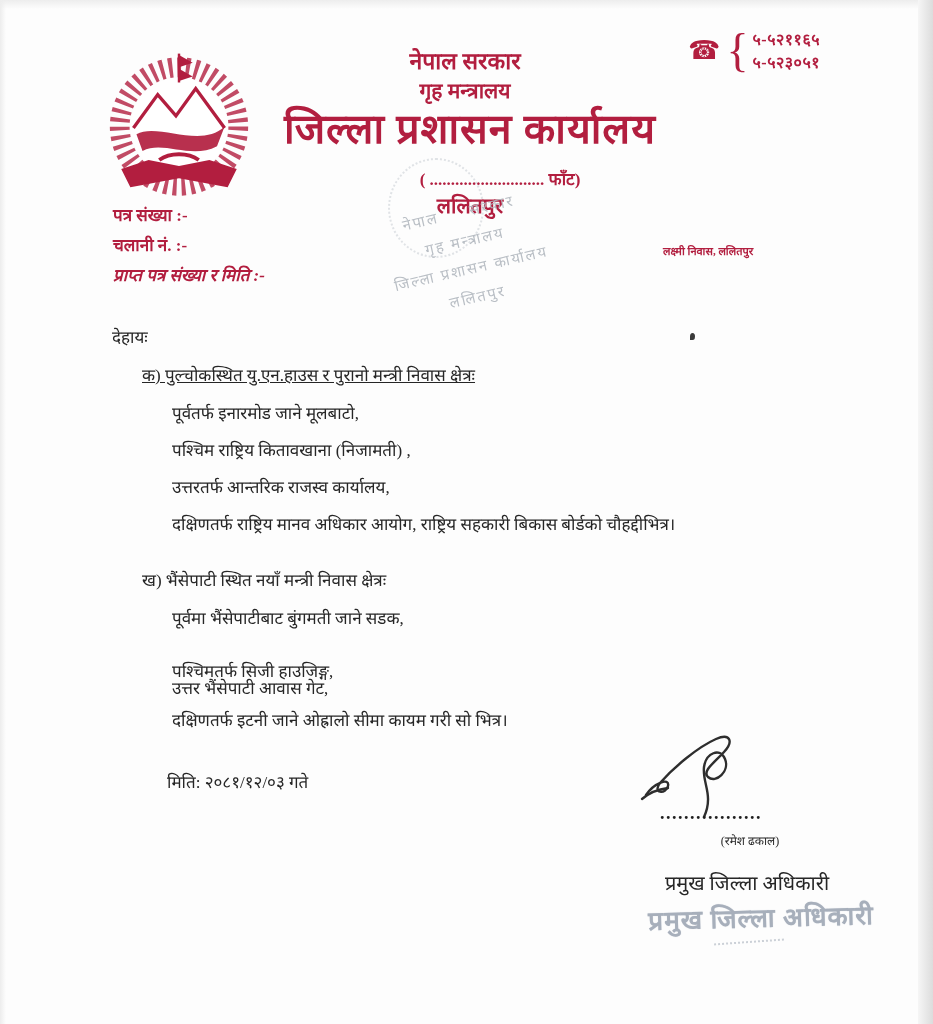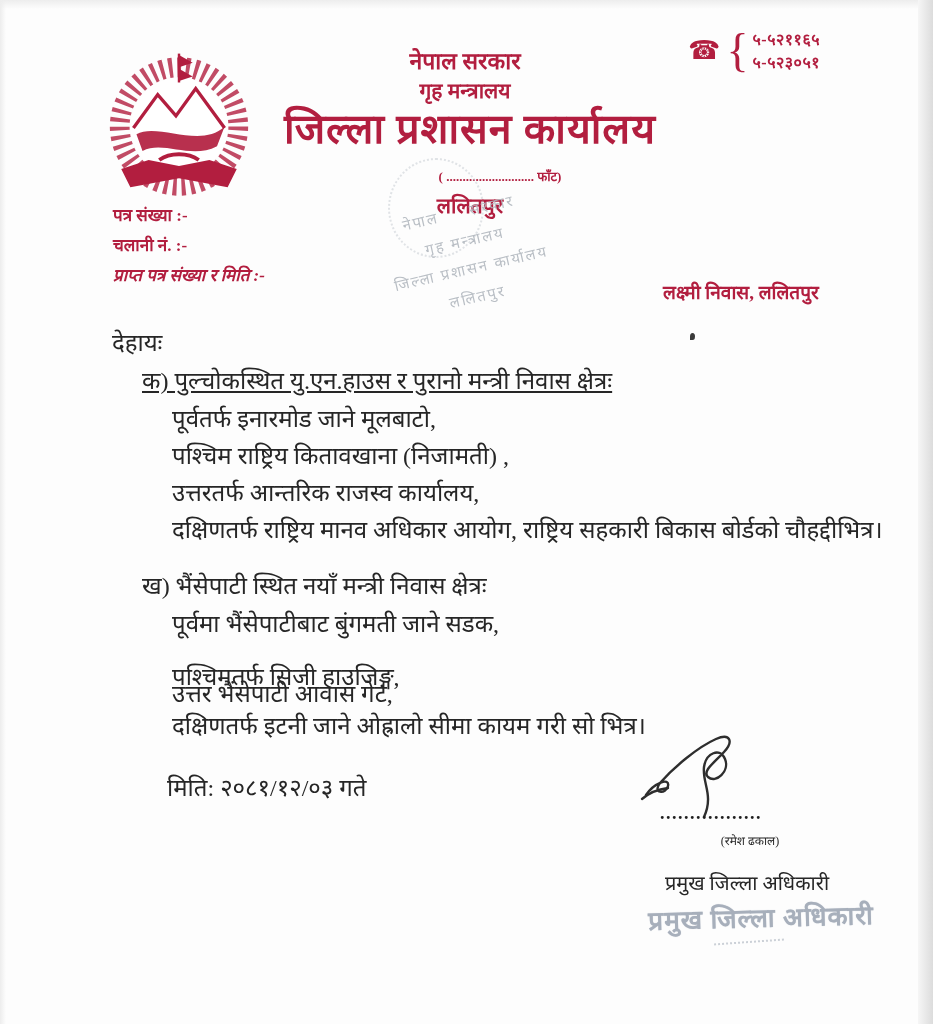--- a/index.html
+++ b/index.html
@@ -19,40 +19,40 @@
     background:linear-gradient(to right,#f6f6f6,#dcdcdc);}
   .edge-top{left:0;top:0;width:100%;height:9px;
     background:linear-gradient(to bottom,#ededed,rgba(255,255,255,0));}
   .edge-left{left:0;top:0;width:6px;height:100%;
     background:linear-gradient(to right,#ededed,rgba(255,255,255,0));}
 
   
   .gov-line{left:290px;top:44px;width:350px;font-size:23px;}
   .ministry-line{left:290px;top:76px;width:350px;font-size:21px;}
   .office-line{left:235px;top:99px;width:470px;font-size:41px;letter-spacing:1px;}
-  .phaant-line{left:330px;top:167px;width:340px;font-size:13px;}
+  .phaant-line{left:330px;top:167px;width:340px;font-size:17px;}
   .district-line{left:380px;top:191px;width:180px;font-size:21px;}
 
   .phone-block{left:688px;top:28px;display:flex;align-items:center;}
   .phone-glyph{font-size:26px;line-height:1;margin-right:6px;}
   .phone-brace{font-size:46px;font-weight:normal;line-height:0.9;margin-right:4px;}
   .phone-nums{display:flex;flex-direction:column;font-size:16px;line-height:1.45;letter-spacing:0.5px;}
 
   .meta-label{left:113px;font-size:17px;}
-  .address-line{left:663px;top:243px;font-size:19px;margin-top:36px;}
+  .address-line{left:663px;top:243px;font-size:11px;}
 
   
   .round-stamp{left:388px;top:158px;width:92px;height:96px;border:2px dotted #c9ced4;
     border-radius:50%;opacity:0.55;}
   .watermark{left:338px;top:198px;width:260px;transform:rotate(-13deg);
     color:#b2b8bf;opacity:0.9;text-align:center;font-size:15px;line-height:1.9;
     letter-spacing:2px;}
 
   
-  .body-text{font-size:24px;text-align:right;}
+  .body-text{font-size:17px;text-align:right;}
   .sec-title{left:142px;}
   .sec-item{left:172px;}
 
   .speck{left:690px;top:333px;width:5px;height:7px;background:#3a3a3a;border-radius:50% 50% 50% 0;}
 
   
   .sig-svg{left:640px;top:731px;}
   .sig-dots{left:660px;top:803px;font-size:18px;font-weight:bold;letter-spacing:1.5px;color:#1e1e1e;}
   .sig-name{left:645px;top:832px;width:210px;font-size:12px;}
   .sig-role{left:632px;top:869px;width:230px;font-size:20px;}

